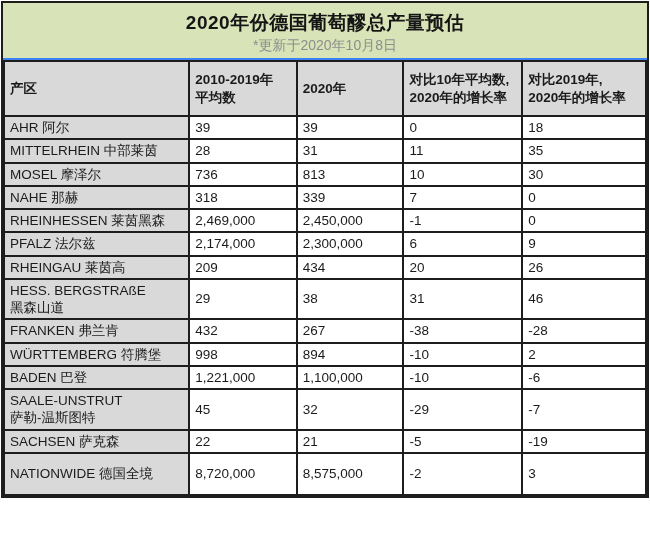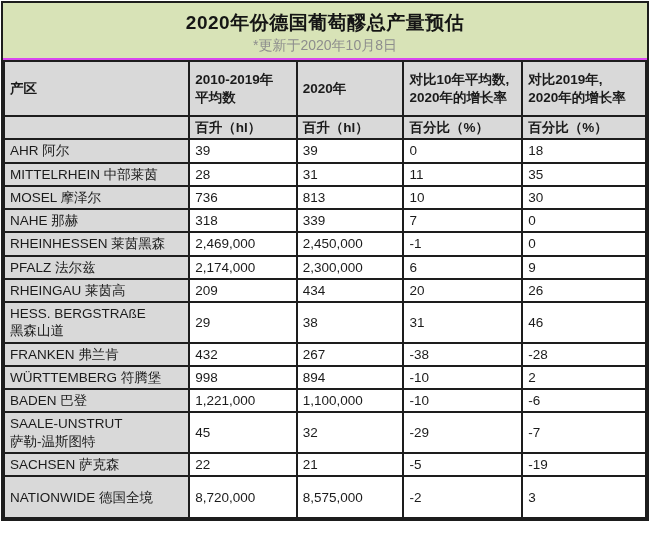--- a/index.html
+++ b/index.html
@@ -13,21 +13,21 @@
   }
   .sheet {
     box-sizing: border-box;
     width: 648px;
     margin: 1px 0 0 1px;
     border: 2px solid #1d1d1d;
     background: #ffffff;
   }
   .title-band {
     background: #d8e3b7;
-    border-bottom: 2px solid #d946ef;
+    border-bottom: 2px solid #3b82f6;
     text-align: center;
     padding: 8px 0 6px 0;
   }
   .title {
     font-size: 19px;
     line-height: 24px;
     font-weight: bold;
     color: #151515;
     letter-spacing: 0.5px;
   }
@@ -86,27 +86,20 @@
       <tr class="head-row">
         <th>产区</th>
         <th>2010-2019年
 平均数</th>
         <th>2020年</th>
         <th>对比10年平均数,
 2020年的增长率</th>
         <th>对比2019年,
 2020年的增长率</th>
       </tr>
-      <tr class="unit-row">
-        <th></th>
-        <th>百升（hl）</th>
-        <th>百升（hl）</th>
-        <th>百分比（%）</th>
-        <th>百分比（%）</th>
-      </tr>
     </thead>
     <tbody>
         <tr>
           <td class="region">AHR 阿尔</td>
           <td>39</td>
           <td>39</td>
           <td>0</td>
           <td>18</td>
         </tr>
         <tr>

